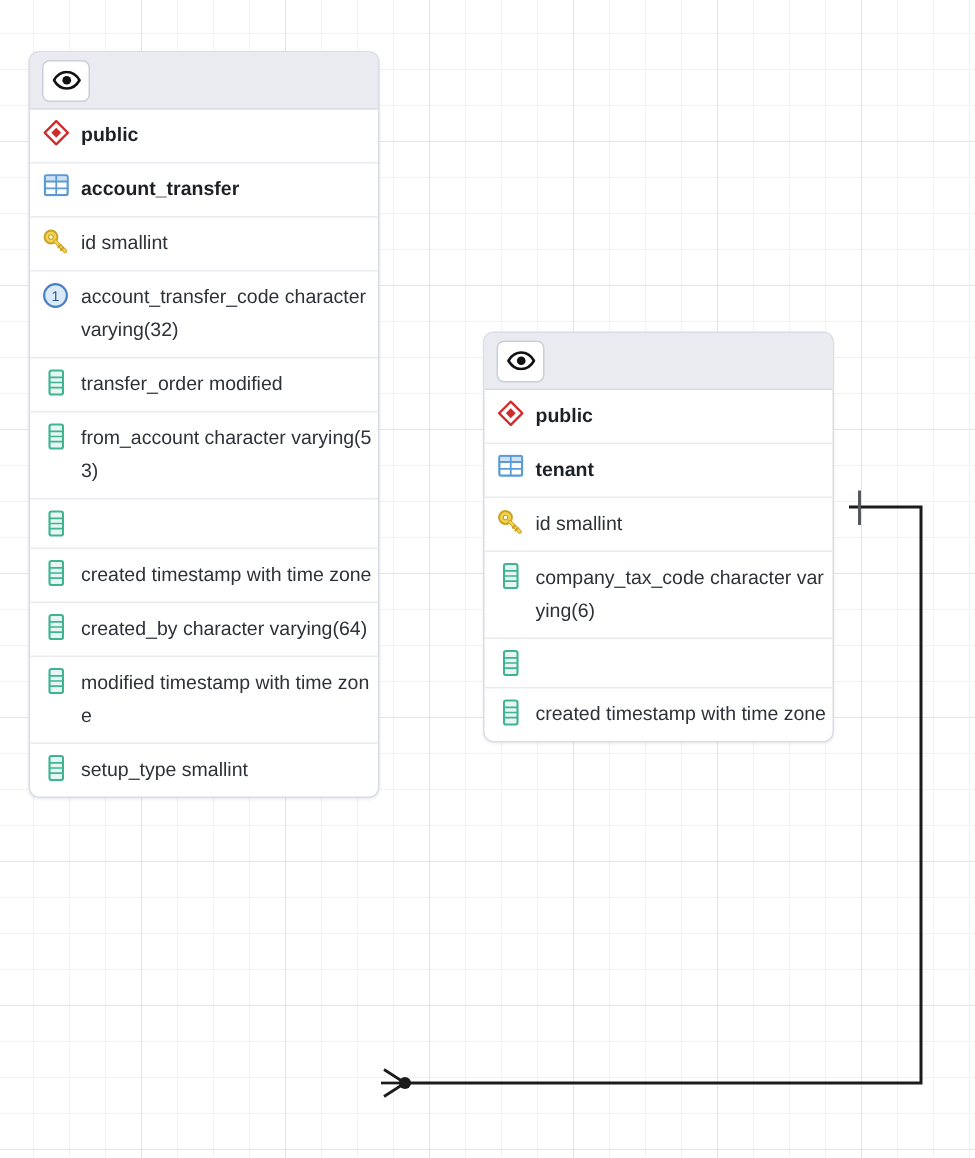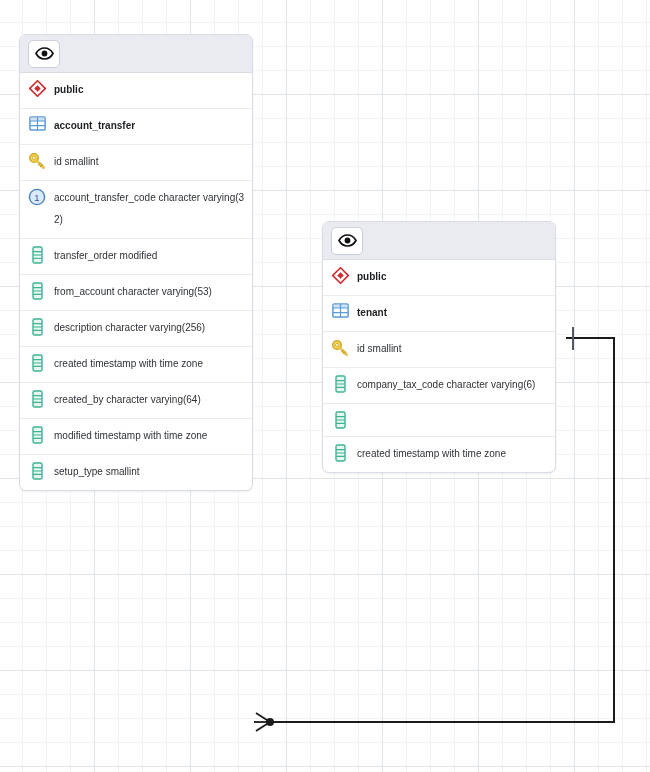--- a/index.html
+++ b/index.html
@@ -82,21 +82,21 @@
   .row:last-child { border-bottom: none; }
   .row-icon {
     flex: 0 0 34px;
     display: flex;
     justify-content: center;
     align-items: flex-start;
     padding-top: 1px;
   }
   .row-label {
     flex: 1 1 auto;
-    font-size: 10px;
+    font-size: 13px;
     line-height: 22px;
     color: #2d3238;
     padding-right: 2px;
     word-break: break-all;
     white-space: normal;
   }
   .row.title .row-label {
     font-weight: bold;
     color: #1c2024;
     word-break: normal;
@@ -211,21 +211,20 @@
 
   <div class="row">
     <div class="row-icon">
       <svg width="11" height="18" viewBox="0 0 11 18">
         <rect x="1" y="1" width="9" height="16" rx="1.4" fill="#e7f6f1" stroke="#3fb394" stroke-width="1.4"></rect>
         <line x1="1" y1="5.6" x2="10" y2="5.6" stroke="#3fb394" stroke-width="1.1"></line>
         <line x1="1" y1="9" x2="10" y2="9" stroke="#3fb394" stroke-width="1.1"></line>
         <line x1="1" y1="12.4" x2="10" y2="12.4" stroke="#3fb394" stroke-width="1.1"></line>
       </svg>
     </div>
-    <div class="row-label">description character varying(256)</div>
   </div>
 
 
   <div class="row">
     <div class="row-icon">
       <svg width="11" height="18" viewBox="0 0 11 18">
         <rect x="1" y="1" width="9" height="16" rx="1.4" fill="#e7f6f1" stroke="#3fb394" stroke-width="1.4"></rect>
         <line x1="1" y1="5.6" x2="10" y2="5.6" stroke="#3fb394" stroke-width="1.1"></line>
         <line x1="1" y1="9" x2="10" y2="9" stroke="#3fb394" stroke-width="1.1"></line>
         <line x1="1" y1="12.4" x2="10" y2="12.4" stroke="#3fb394" stroke-width="1.1"></line>

